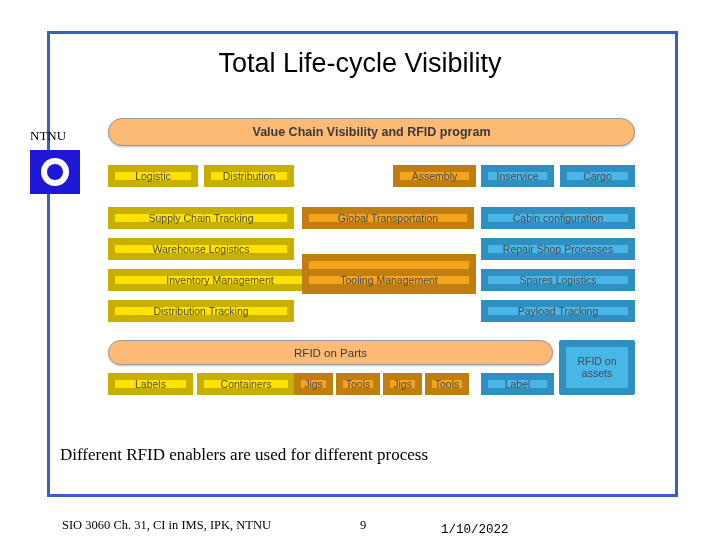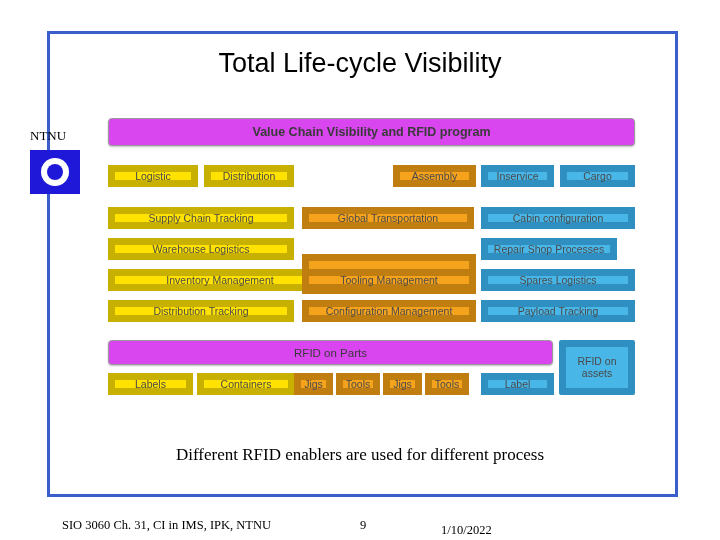--- a/index.html
+++ b/index.html
@@ -82,22 +82,22 @@
     position: absolute;
     left: 100px;
     top: 110px;
     width: 540px;
     height: 290px;
   }
   .cap {
     position: absolute;
     box-sizing: border-box;
     border: 1px solid #9a9a9a;
-    border-radius: 4px;
-    background: #d946ef;
+    border-radius: 14px;
+    background: #fdba74;
     font-family: "Liberation Sans", sans-serif;
     font-size: 12.5px;
     font-weight: bold;
     color: #3a3a3a;
     display: flex;
     align-items: center;
     justify-content: center;
     text-align: center;
     box-shadow: 0 1px 2px rgba(0,0,0,0.25);
   }
@@ -116,21 +116,20 @@
   }
   .yellow { background: #ffe200; border-color: #c8b000; }
   .orange { background: #f5a21d; border-color: #c07d10; }
   .blue   { background: #49b6e8; border-color: #2f8fc0; }
 
   #caption {
     position: absolute;
     left: 60px;
     top: 445px;
     width: 600px;
-    text-align: center;
     font-family: "Liberation Serif", serif;
     font-size: 17px;
     color: #000000;
   }
   #footer-left {
     position: absolute;
     left: 62px;
     top: 518px;
     font-family: "Liberation Serif", serif;
     font-size: 12.5px;
@@ -141,21 +140,21 @@
     left: 360px;
     top: 518px;
     font-family: "Liberation Serif", serif;
     font-size: 12.5px;
     color: #000000;
   }
   #footer-date {
     position: absolute;
     left: 441px;
     top: 523px;
-    font-family: Liberation Serif, serif;
+    font-family: Liberation Mono, monospace;
     font-size: 12.5px;
     color: #000000;
     text-align: right;
   }
 </style>
 </head>
 <body>
 
 <div id="slide">
 
@@ -178,28 +177,27 @@
     <div class="box orange" style="left:293px; top:55px; width:83px; height:22px;">Assembly</div>
     <div class="box blue" style="left:381px; top:55px; width:73px; height:22px;">Inservice</div>
     <div class="box blue" style="left:460px; top:55px; width:75px; height:22px;">Cargo</div>
 
     <div class="box yellow" style="left:8px; top:97px; width:186px; height:22px;">Supply Chain Tracking</div>
     <div class="box orange" style="left:202px; top:97px; width:172px; height:22px;">Global Transportation</div>
     <div class="box blue" style="left:381px; top:97px; width:154px; height:22px;">Cabin configuration</div>
 
     <div class="box yellow" style="left:8px; top:128px; width:186px; height:22px;">Warehouse Logistics</div>
     <div class="box orange" style="left:202px; top:144px; width:174px; height:40px;">Work in Process</div>
-    <div class="box blue" style="left:381px; top:128px; width:136px; height:22px;">Repair Shop Processes</div>
+    <div class="box blue" style="left:381px; top:128px; width:154px; height:22px;">Repair Shop Processes</div>
 
     <div class="box yellow" style="left:8px; top:159px; width:224px; height:22px;">Inventory Management</div>
     <div class="box orange" style="left:202px; top:159px; width:174px; height:22px;">Tooling Management</div>
     <div class="box blue" style="left:381px; top:159px; width:154px; height:22px;">Spares Logistics</div>
 
     <div class="box yellow" style="left:8px; top:190px; width:186px; height:22px;">Distribution Tracking</div>
-    <div class="box orange" style="left:202px; top:190px; width:174px; height:22px;">Configuration Management</div>
     <div class="box blue" style="left:381px; top:190px; width:154px; height:22px;">Payload Tracking</div>
 
     <div class="cap" style="left:8px; top:230px; width:445px; height:25px; font-size:11.5px; font-weight:normal;">RFID on Parts</div>
 
     <div class="box blue" style="left:459px; top:230px; width:76px; height:55px; border-radius:2px;">RFID on assets</div>
 
     <div class="box yellow" style="left:8px; top:263px; width:85px; height:22px;">Labels</div>
     <div class="box yellow" style="left:97px; top:263px; width:98px; height:22px;">Containers</div>
     <div class="box orange" style="left:194px; top:263px; width:39px; height:22px;">Jigs</div>
     <div class="box orange" style="left:236px; top:263px; width:44px; height:22px;">Tools</div>

